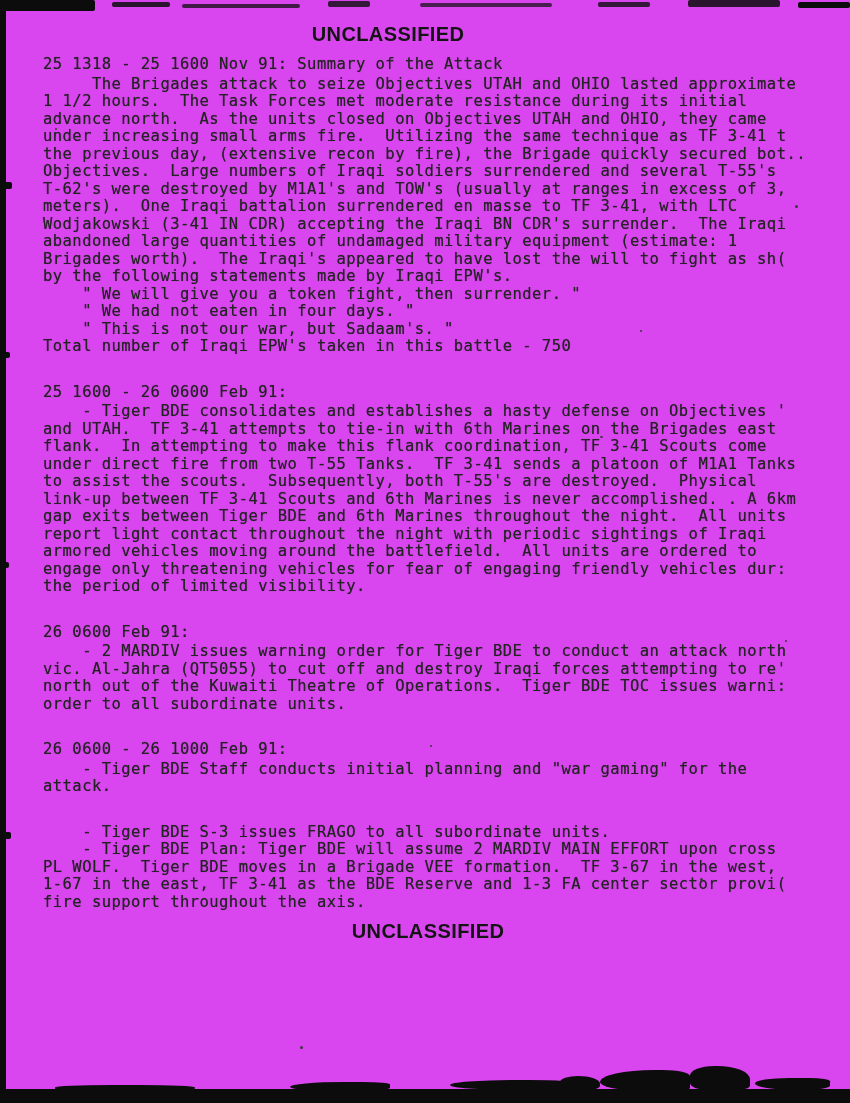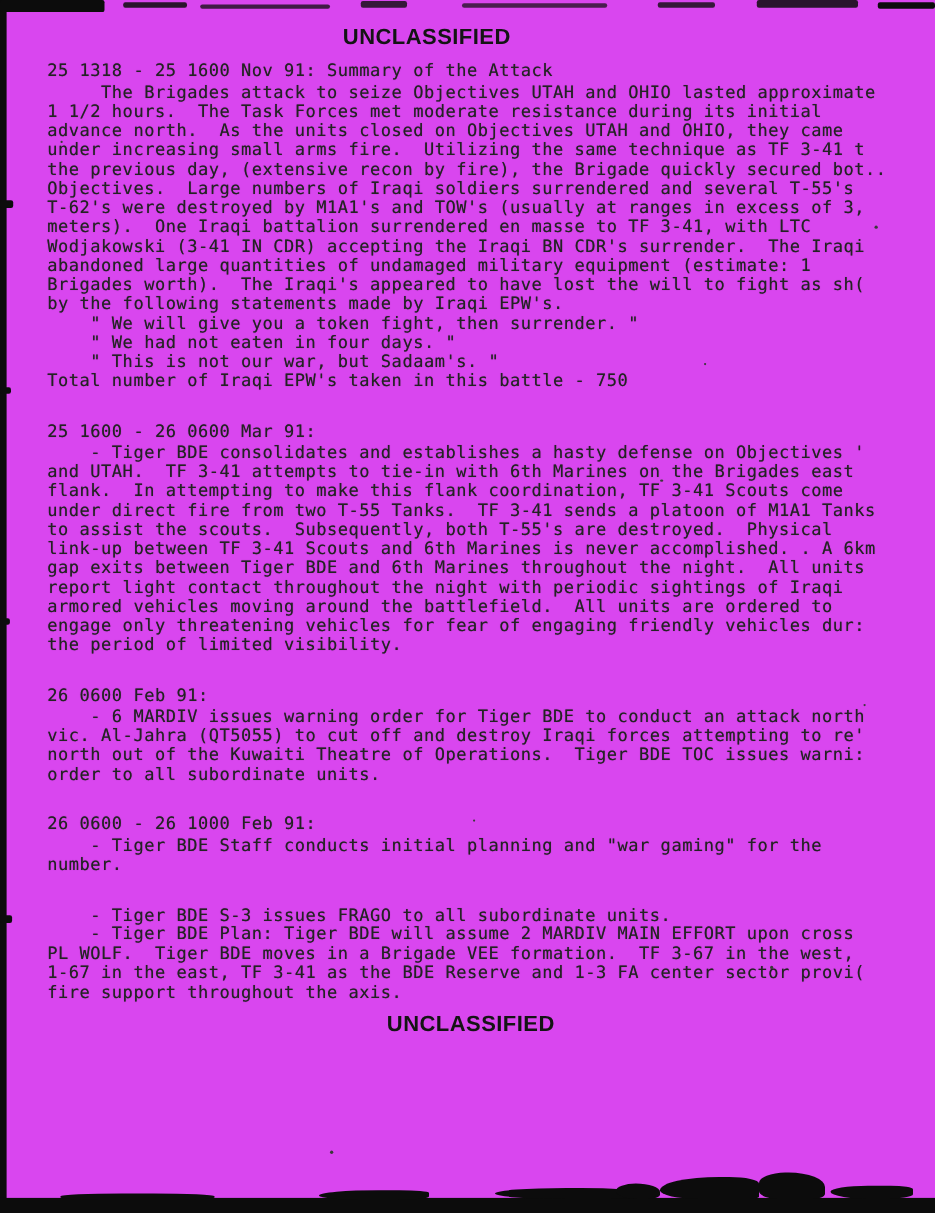--- a/index.html
+++ b/index.html
@@ -78,46 +78,46 @@
 abandoned large quantities of undamaged military equipment (estimate: 1
 Brigades worth).  The Iraqi's appeared to have lost the will to fight as sh(
 by the following statements made by Iraqi EPW's.
     " We will give you a token fight, then surrender. "
     " We had not eaten in four days. "
     " This is not our war, but Sadaam's. "
 Total number of Iraqi EPW's taken in this battle - 750</pre>
   </div>
 
   <div class="section">
-    <pre class="section-heading">25 1600 - 26 0600 Mar 91:</pre>
+    <pre class="section-heading">25 1600 - 26 0600 Feb 91:</pre>
     <pre class="section-body">    - Tiger BDE consolidates and establishes a hasty defense on Objectives '
 and UTAH.  TF 3-41 attempts to tie-in with 6th Marines on the Brigades east
 flank.  In attempting to make this flank coordination, TF 3-41 Scouts come
 under direct fire from two T-55 Tanks.  TF 3-41 sends a platoon of M1A1 Tanks
 to assist the scouts.  Subsequently, both T-55's are destroyed.  Physical
 link-up between TF 3-41 Scouts and 6th Marines is never accomplished. . A 6km
 gap exits between Tiger BDE and 6th Marines throughout the night.  All units
 report light contact throughout the night with periodic sightings of Iraqi
 armored vehicles moving around the battlefield.  All units are ordered to
 engage only threatening vehicles for fear of engaging friendly vehicles dur:
 the period of limited visibility.</pre>
   </div>
 
   <div class="section">
     <pre class="section-heading">26 0600 Feb 91:</pre>
-    <pre class="section-body">    - 6 MARDIV issues warning order for Tiger BDE to conduct an attack north
+    <pre class="section-body">    - 2 MARDIV issues warning order for Tiger BDE to conduct an attack north
 vic. Al-Jahra (QT5055) to cut off and destroy Iraqi forces attempting to re'
 north out of the Kuwaiti Theatre of Operations.  Tiger BDE TOC issues warni:
 order to all subordinate units.</pre>
   </div>
 
   <div class="section">
     <pre class="section-heading">26 0600 - 26 1000 Feb 91:</pre>
     <pre class="section-body">    - Tiger BDE Staff conducts initial planning and "war gaming" for the
-number.</pre>
+attack.</pre>
   </div>
 
   <div class="section">
     <pre class="section-body">    - Tiger BDE S-3 issues FRAGO to all subordinate units.
     - Tiger BDE Plan: Tiger BDE will assume 2 MARDIV MAIN EFFORT upon cross
 PL WOLF.  Tiger BDE moves in a Brigade VEE formation.  TF 3-67 in the west,
 1-67 in the east, TF 3-41 as the BDE Reserve and 1-3 FA center sector provi(
 fire support throughout the axis.</pre>
   </div>
 </div>

